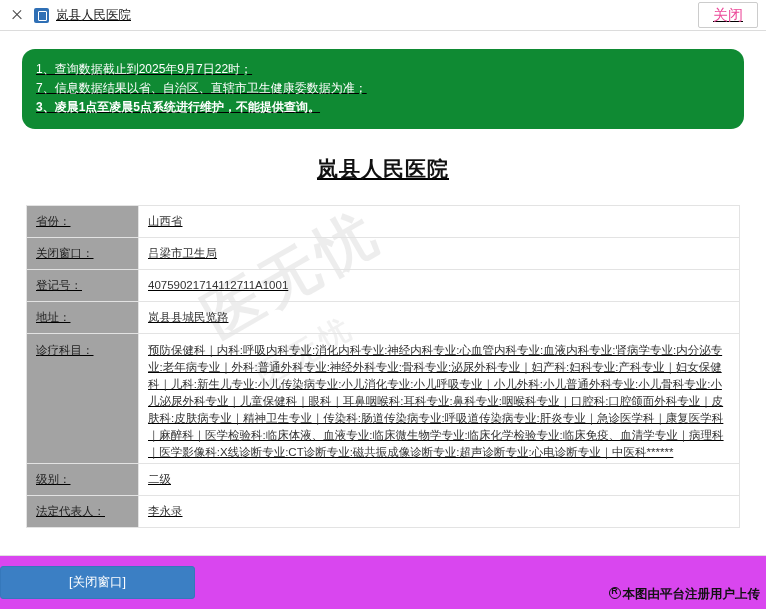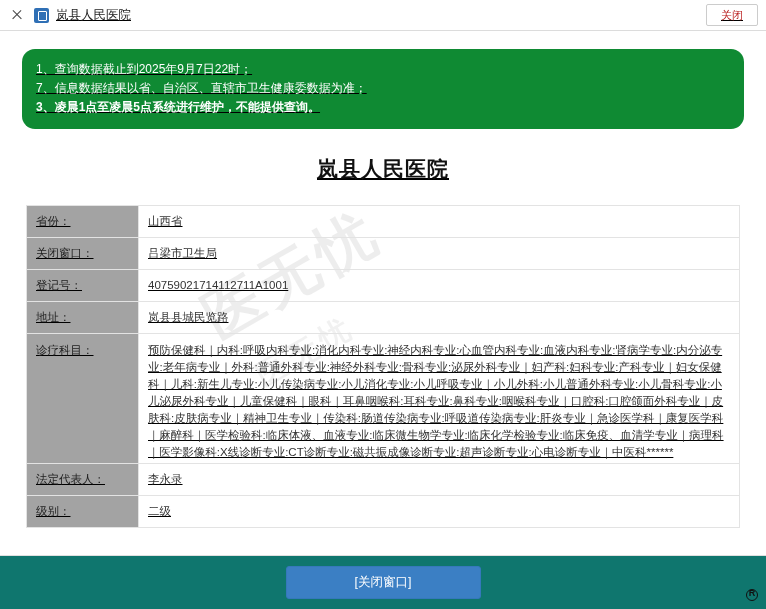--- a/index.html
+++ b/index.html
@@ -64,22 +64,22 @@
     color: #222;
     white-space: nowrap;
     overflow: hidden;
     text-overflow: ellipsis;
     max-width: 520px;
   }
   .spacer { flex: 1 1 auto; }
   .btn-close-top {
     border: 1px solid #cccccc;
     background: #ffffff;
-    font-size: 11px;
-    color: #b91c1c;
+    font-size: 15px;
+    color: #ec4899;
     padding: 4px 14px;
     border-radius: 2px;
     cursor: pointer;
     line-height: 1.1;
     text-align: center;
   }
   
   .content {
     position: relative;
     flex: 1 1 auto;
@@ -155,24 +155,23 @@
   .wm1 { left: 196px; top: 205px; font-size: 58px; }
   .wm2 { left: 252px; top: 300px; font-size: 30px; color: rgba(0,0,0,0.055); }
 
   
   .footer {
     position: absolute;
     left: 0; bottom: 0;
     width: 100%;
     height: 54px;
     border-top: 1px solid #e0e0e0;
-    background: #0f766e;
+    background: #d946ef;
     display: flex;
     align-items: center;
-    justify-content: center;
   }
   .btn-close-window {
     background: #3b7fc4;
     border: 1px solid #3578bb;
     color: #ffffff;
     font-size: 12.5px;
     padding: 7px 0;
     width: 195px;
     text-align: center;
     border-radius: 3px;
@@ -248,29 +247,29 @@
         </tr>
         <tr>
           <td class="label">地址：</td>
           <td class="value">岚县县城民览路</td>
         </tr>
         <tr class="tall">
           <td class="label">诊疗科目：</td>
           <td class="value">预防保健科｜内科:呼吸内科专业:消化内科专业:神经内科专业:心血管内科专业:血液内科专业:肾病学专业:内分泌专业:老年病专业｜外科:普通外科专业:神经外科专业:骨科专业:泌尿外科专业｜妇产科:妇科专业:产科专业｜妇女保健科｜儿科:新生儿专业:小儿传染病专业:小儿消化专业:小儿呼吸专业｜小儿外科:小儿普通外科专业:小儿骨科专业:小儿泌尿外科专业｜儿童保健科｜眼科｜耳鼻咽喉科:耳科专业:鼻科专业:咽喉科专业｜口腔科:口腔颌面外科专业｜皮肤科:皮肤病专业｜精神卫生专业｜传染科:肠道传染病专业:呼吸道传染病专业:肝炎专业｜急诊医学科｜康复医学科｜麻醉科｜医学检验科:临床体液、血液专业:临床微生物学专业:临床化学检验专业:临床免疫、血清学专业｜病理科｜医学影像科:X线诊断专业:CT诊断专业:磁共振成像诊断专业:超声诊断专业:心电诊断专业｜中医科******</td>
         </tr>
         <tr>
+          <td class="label">级别：</td>
+          <td class="value">二级</td>
+        </tr>
+        <tr>
           <td class="label">法定代表人：</td>
           <td class="value">李永录</td>
         </tr>
-        <tr>
-          <td class="label">级别：</td>
-          <td class="value">二级</td>
-        </tr>
       </tbody>
     </table>
 
     <div class="footer">
       <div class="btn-close-window">[关闭窗口]</div>
-      <div class="footer-note"><span class="circ"></span></div>
+      <div class="footer-note"><span class="circ"></span><span>本图由平台注册用户上传</span></div>
     </div>
 
   </div>
 </div>
 
 </body></html>

